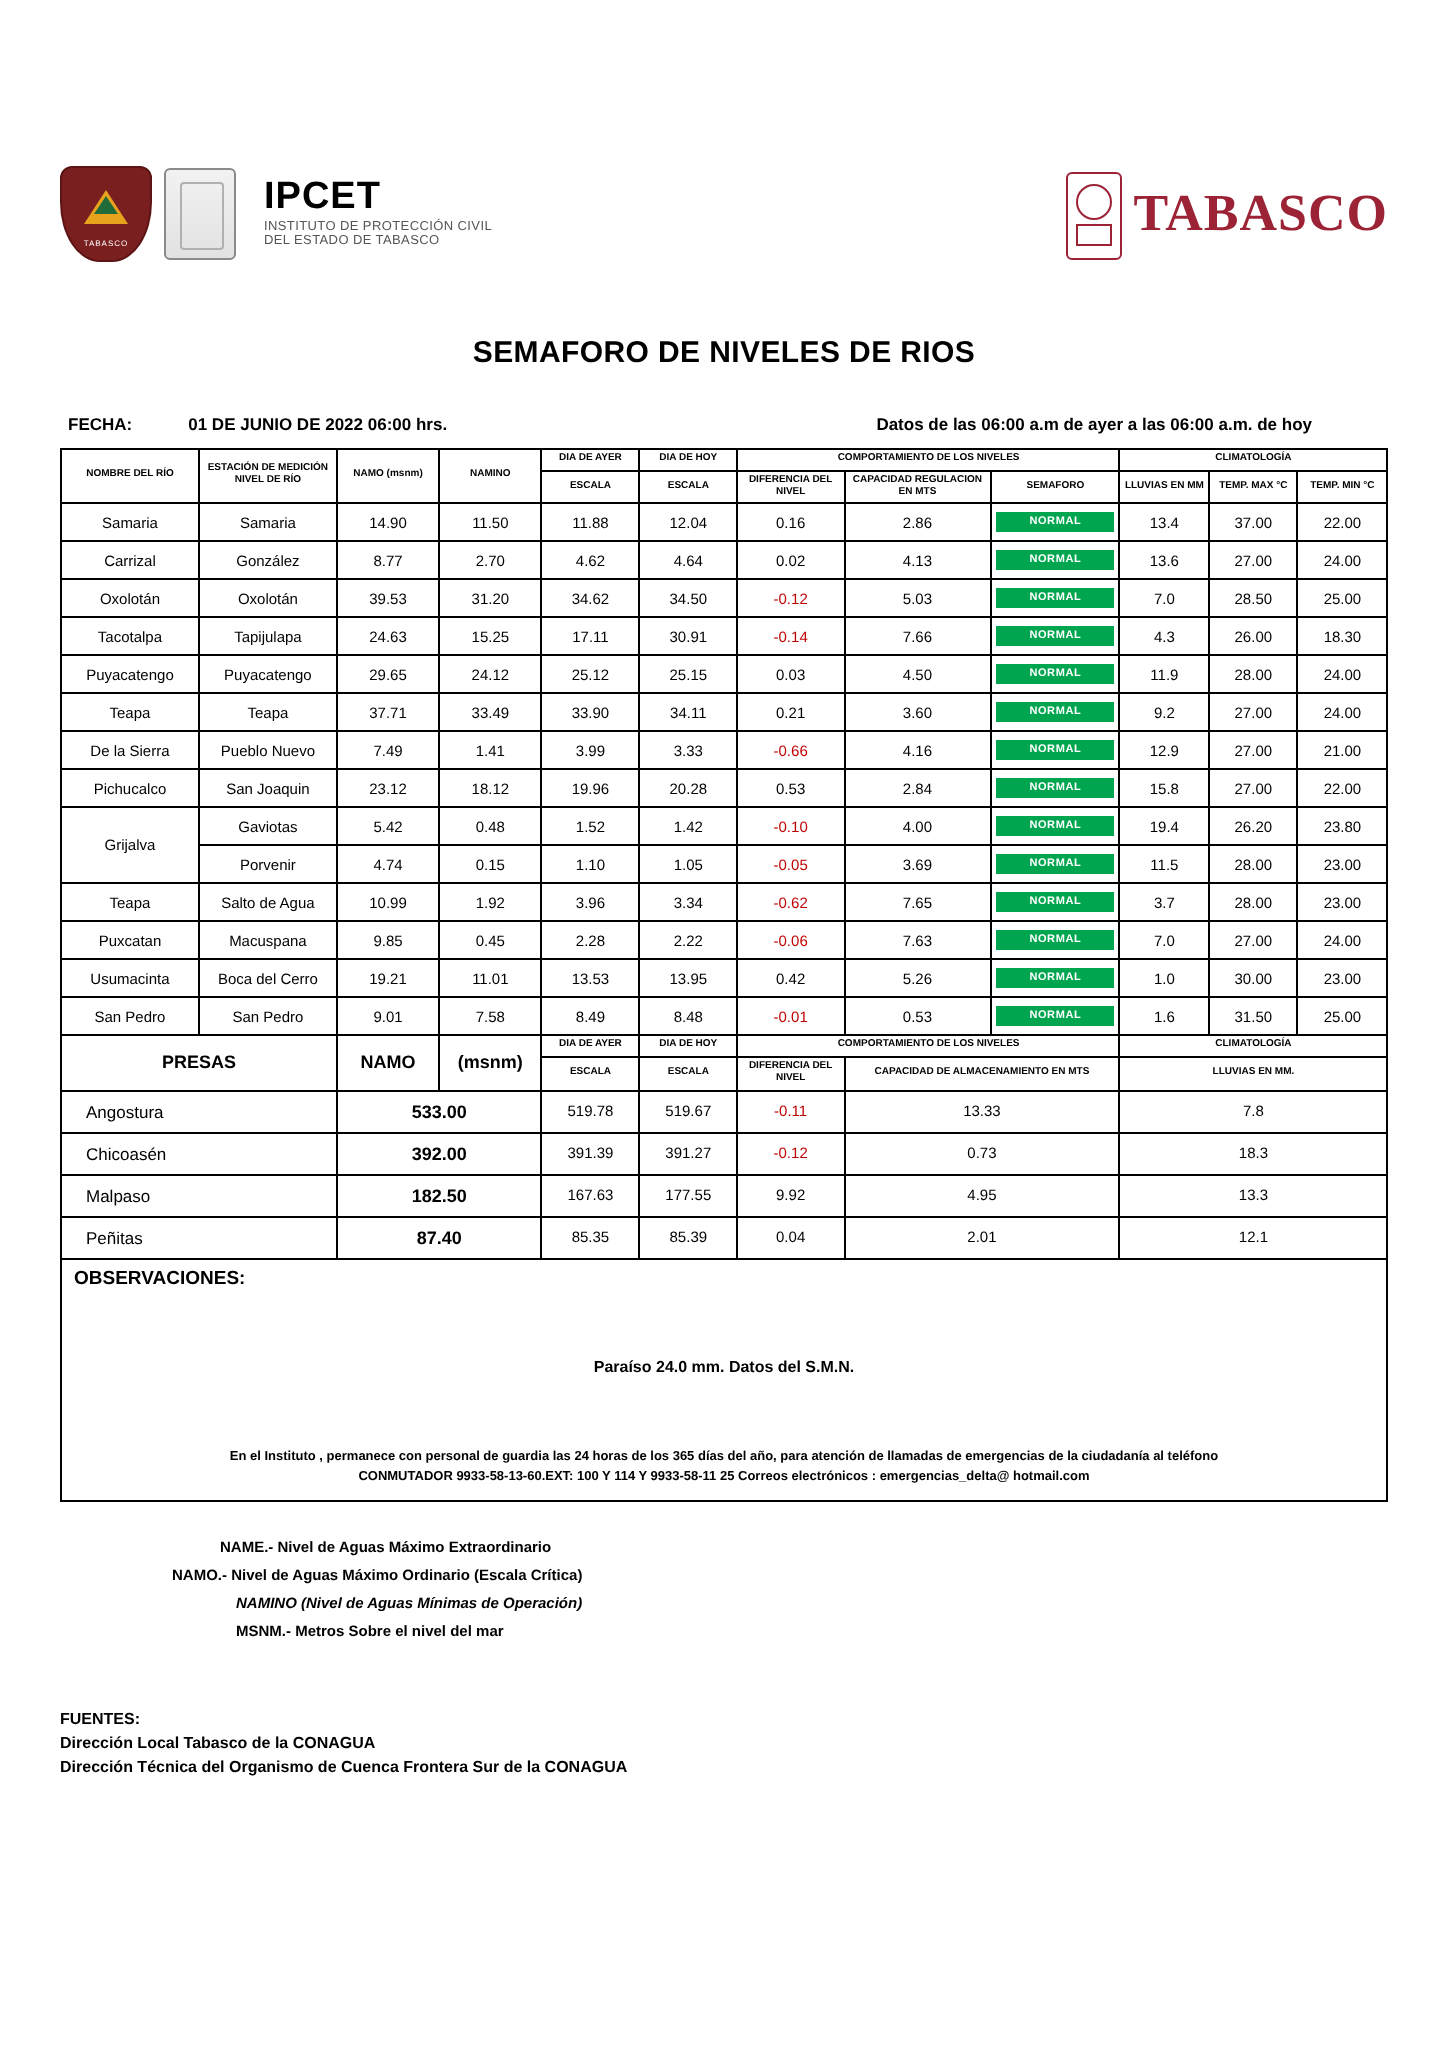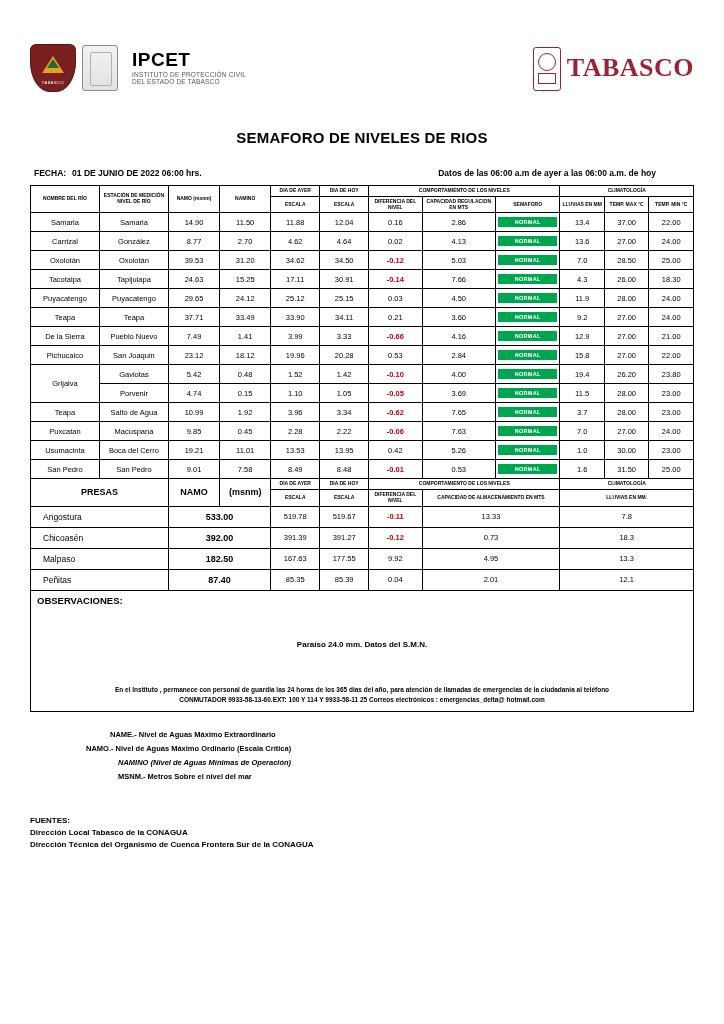--- a/index.html
+++ b/index.html
@@ -6,21 +6,21 @@
   body{
     width:724px;height:1024px;
     background:#ffffff;
     font-family:"Liberation Sans", sans-serif;
     color:#000;
     -webkit-font-smoothing:antialiased;
   }
   .page{position:relative;width:724px;height:1024px;box-sizing:border-box;padding:0 30px;}
 
   
-  .header{display:flex;align-items:center;height:70px;padding-top:33px;justify-content:space-between;}
+  .header{display:flex;align-items:center;height:70px;padding-top:72px;justify-content:space-between;}
   .logo-left{display:flex;align-items:center;gap:6px;}
   .shield{
     width:44px;height:46px;
     background:#7a1f1f;
     border-radius:6px 6px 20px 20px/6px 6px 30px 30px;
     display:flex;align-items:center;justify-content:center;
     flex-direction:column;
     border:1px solid #5d1414;
   }
   .shield .tri{
@@ -48,31 +48,31 @@
   .tab-emblem .b{position:absolute;left:0;top:0;width:26px;height:42px;border:1px solid #9b2335;border-radius:3px;}
   .tab-emblem .c{position:absolute;left:5px;top:6px;width:16px;height:16px;border:1.5px solid #9b2335;border-radius:50%;}
   .tab-emblem .d{position:absolute;left:5px;top:26px;width:16px;height:9px;border:1.5px solid #9b2335;}
   .tabasco-word{font-family:"Liberation Serif",serif;font-size:26px;font-weight:bold;color:#9b2335;letter-spacing:.5px;}
 
   
   .main-title{text-align:center;font-size:15px;font-weight:bold;margin-top:26px;letter-spacing:.2px;}
 
   
   .fecha-row{display:flex;align-items:center;font-size:8.5px;font-weight:bold;margin-top:22px;padding:0 4px;}
-  .fecha-lab{margin-right:6px;}
+  .fecha-lab{margin-right:28px;}
   .fecha-val{}
   .datos-txt{margin-left:auto;margin-right:34px;}
 
   
   table{border-collapse:collapse;width:100%;table-layout:fixed;}
   td,th{border:1px solid #000;padding:0;text-align:center;vertical-align:middle;}
   .rios{margin-top:7px;}
   .rios th{font-size:5px;font-weight:bold;line-height:1.15;padding:2px 1px;}
   .rios td{font-size:7.5px;height:16px;}
-  .neg{color:#c00000;font-weight:bold;margin-top:44px;}
+  .neg{color:#c00000;font-weight:normal;margin-top:44px;}
   .semaf-cell{padding:1px 2px;}
   .semaf-box{background:#00a64f;color:#fff;font-size:5.5px;font-weight:bold;padding:2px 0;letter-spacing:.3px;}
 
   
   .presas{margin-top:-1px;}
   .presas td,.presas th{font-size:7.5px;}
   .presas .hd{font-size:5px;font-weight:bold;line-height:1.15;padding:2px 1px;}
   .presas .big{font-size:9px;font-weight:bold;}
   .presas .rowv{height:21px;}
   .presas .nameCell{font-size:8.5px;text-align:left;padding-left:12px;}

